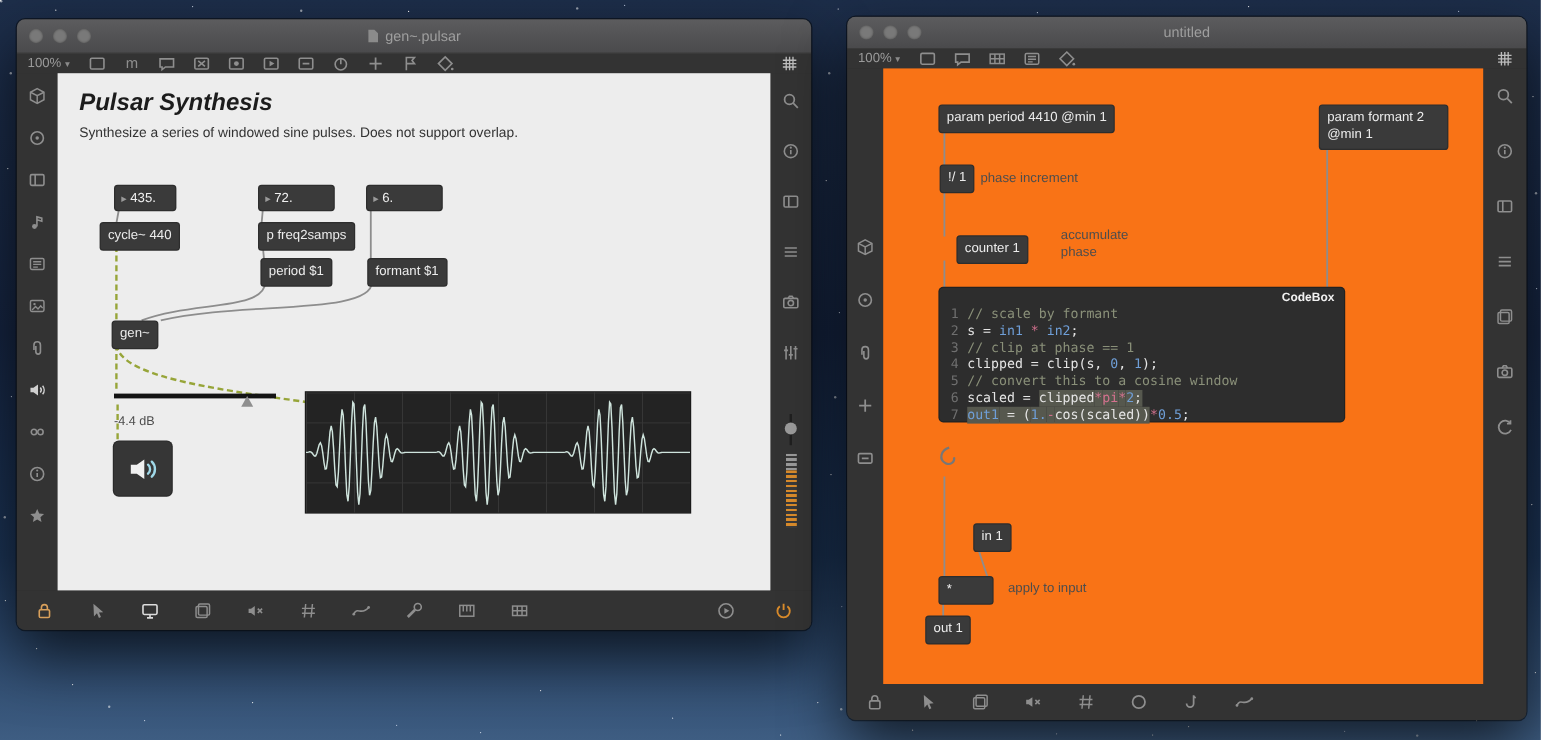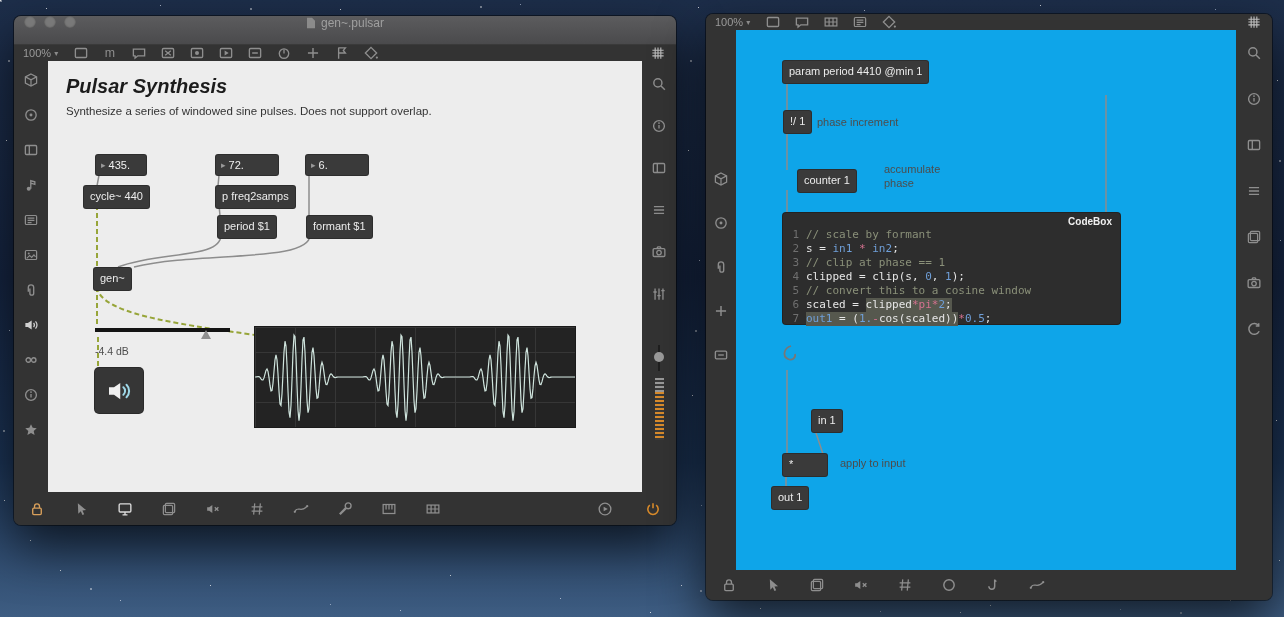--- a/index.html
+++ b/index.html
@@ -17,21 +17,21 @@
     560px 598px #cfd8e8,650px 612px #fff,760px 608px #fff,880px 611px #cfd8e8,990px 605px #fff,
     1120px 609px #aebdd4,1230px 600px #fff,30px 540px #fff,400px 610px #cfd8e8,960px 612px #fff}
   .stars2{width:2px;height:2px;opacity:.55;
     box-shadow:250px 8px #fff,480px 6px #fff,690px 60px #fff,695px 330px #fff,1279px 160px #fff,
     90px 588px #fff,700px 590px #fff,1180px 612px #fff,8px 60px #fff,3px 430px #fff}
 
   
   .window{position:absolute;display:flex;flex-direction:column;background:#333;
     border-radius:7px;overflow:hidden;
     box-shadow:0 22px 50px rgba(0,0,0,.65),0 0 0 1px rgba(0,0,0,.45)}
-  .titlebar{height:28px;flex:none;display:flex;align-items:flex-start;position:relative;
+  .titlebar{height:28px;flex:none;display:flex;align-items:center;position:relative;
     background:linear-gradient(#5c5c5e,#4a4a4c);border-bottom:1px solid #3a3a3a}
   .traffic{position:absolute;left:10px;display:flex;gap:8px}
   .tl{width:12px;height:12px;border-radius:50%;background:#797979;box-shadow:inset 0 0 2px rgba(0,0,0,.45)}
   .wtitle{margin:0 auto;display:flex;align-items:center;gap:5px;color:#9f9f9f;font-size:12px}
   .toolbar{height:16px;flex:none;background:#333;display:flex;align-items:center;padding:0 9px;gap:14px}
   .zoom{display:flex;align-items:center;gap:3px;color:#9a9a9a;font-size:11px;cursor:default}
   .zoom .caret{font-size:8px;color:#8a8a8a}
   .tb-icons{display:flex;gap:11px;align-items:center}
   .tb-right{margin-left:auto}
   .win-body{display:flex;flex:1;min-height:0}
@@ -48,21 +48,21 @@
   #win-left .side.l{width:34px;padding-top:10px;gap:17px}
   #win-left .side.r{width:34px;padding-top:14px;gap:24px}
   #win-left .canvas{background:#ededed}
   #win-left .bottombar{height:33px}
 
   
   #win-right{left:706px;top:14px;width:566px;height:586px}
   #win-right .titlebar{height:26px}
   #win-right .side.l{width:30px;padding-top:140px;gap:26px}
   #win-right .side.r{width:36px;padding-top:14px;gap:28px}
-  #win-right .canvas{background:#0ea5e9}
+  #win-right .canvas{background:#f97316}
   #win-right .bottombar{height:30px}
 
   
   .cords{position:absolute;left:0;top:0;pointer-events:none}
   .cords .sig{fill:none;stroke:#97a539;stroke-width:2;stroke-dasharray:5 3}
   .cords .msg{fill:none;stroke:#8d8d8d;stroke-width:1.5}
   .cords .hookp{fill:none;stroke:#777;stroke-width:1.8}
   .obj{position:absolute;background:#3a3a3a;color:#ececec;font-size:11px;line-height:1.25;
     padding:4px 6px;border-radius:2px;white-space:nowrap;box-shadow:0 0 0 1px #2d2d2d}
   .obj.wrap{white-space:normal}
@@ -579,20 +579,30 @@
         <span class="ic-w" style="color: rgb(217, 139, 43);">
           <svg class="ic" viewBox="0 0 16 16">
             <use href="#sym-power"></use>
           </svg>
         </span>
       </div>
   </div>
 </div>
 
 <div class="window" id="win-right">
+  <div class="titlebar">
+    <div class="traffic">
+      <span class="tl"></span>
+      <span class="tl"></span>
+      <span class="tl"></span>
+    </div>
+    <div class="wtitle">
+      <span>untitled</span>
+    </div>
+  </div>
   <div class="toolbar">
     <div class="zoom">
       <span>100%</span>
       <span class="caret">▾</span>
     </div>
     <div class="tb-icons">
         <span class="ic-w">
           <svg class="ic" viewBox="0 0 16 16">
             <use href="#sym-box"></use>
           </svg>
@@ -660,20 +670,21 @@
         <path class="msg" d="M51 101 L51 140"></path>
         <path class="msg" d="M51 160 L51 183"></path>
         <path class="msg" d="M370 65 L370 183"></path>
         <path class="msg" d="M51 340 L51 424"></path>
         <path class="msg" d="M79 400 L87 424"></path>
         <path class="msg" d="M50 443 L50 457"></path>
         <path class="hookp" d="M55 316 C48 318 46 326 52 329 C56 331 60 328 59 324"></path>
       </svg>
 
       <div class="obj" style="left:47px;top:31px">param period 4410 @min 1</div>
+      <div class="obj wrap" style="left:364px;top:31px;width:94px">param formant 2 @min 1</div>
       <div class="obj" style="left:48px;top:81px">!/ 1</div>
       <div class="comment" style="left:81px;top:85px">phase increment</div>
       <div class="obj" style="left:62px;top:140px">counter 1</div>
       <div class="comment" style="left:148px;top:132px;width:70px">accumulate phase</div>
 
       <div class="codebox">
         <div class="codebox-title">CodeBox</div>
         <div class="code-lines">
             <div class="code-line"><span class="ln">1</span><span class="seg-cm">// scale by formant</span></div>
             <div class="code-line"><span class="ln">2</span><span class="seg-pl">s = </span><span class="seg-bl">in1</span><span class="seg-pl"> </span><span class="seg-pk">*</span><span class="seg-pl"> </span><span class="seg-bl">in2</span><span class="seg-pl">;</span></div>

